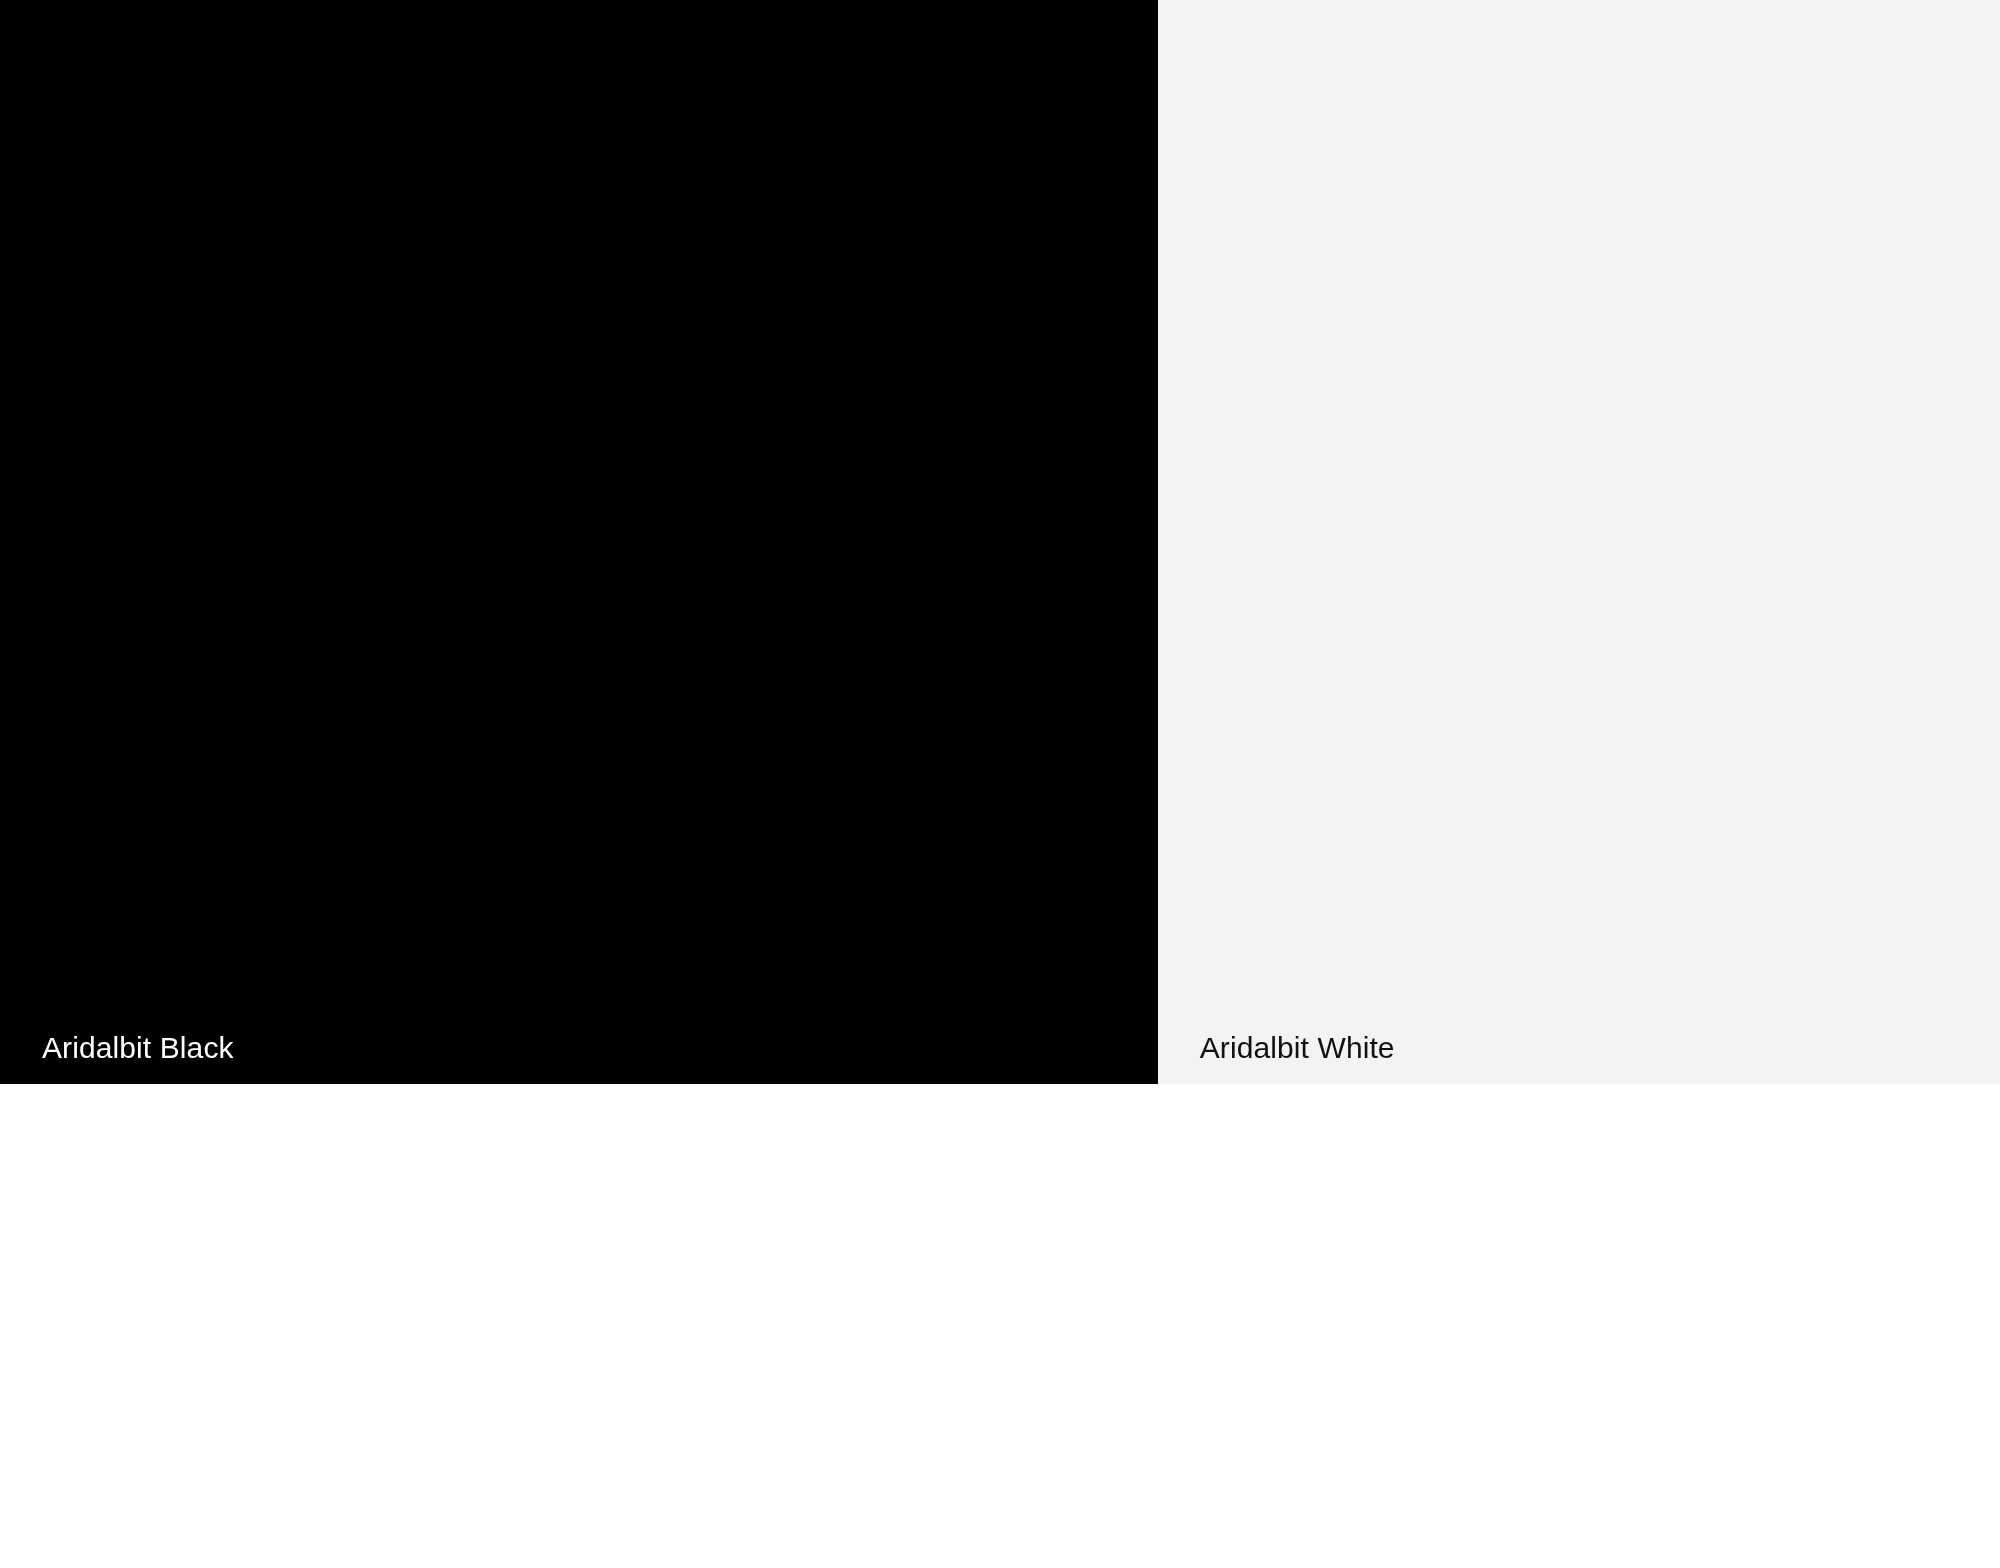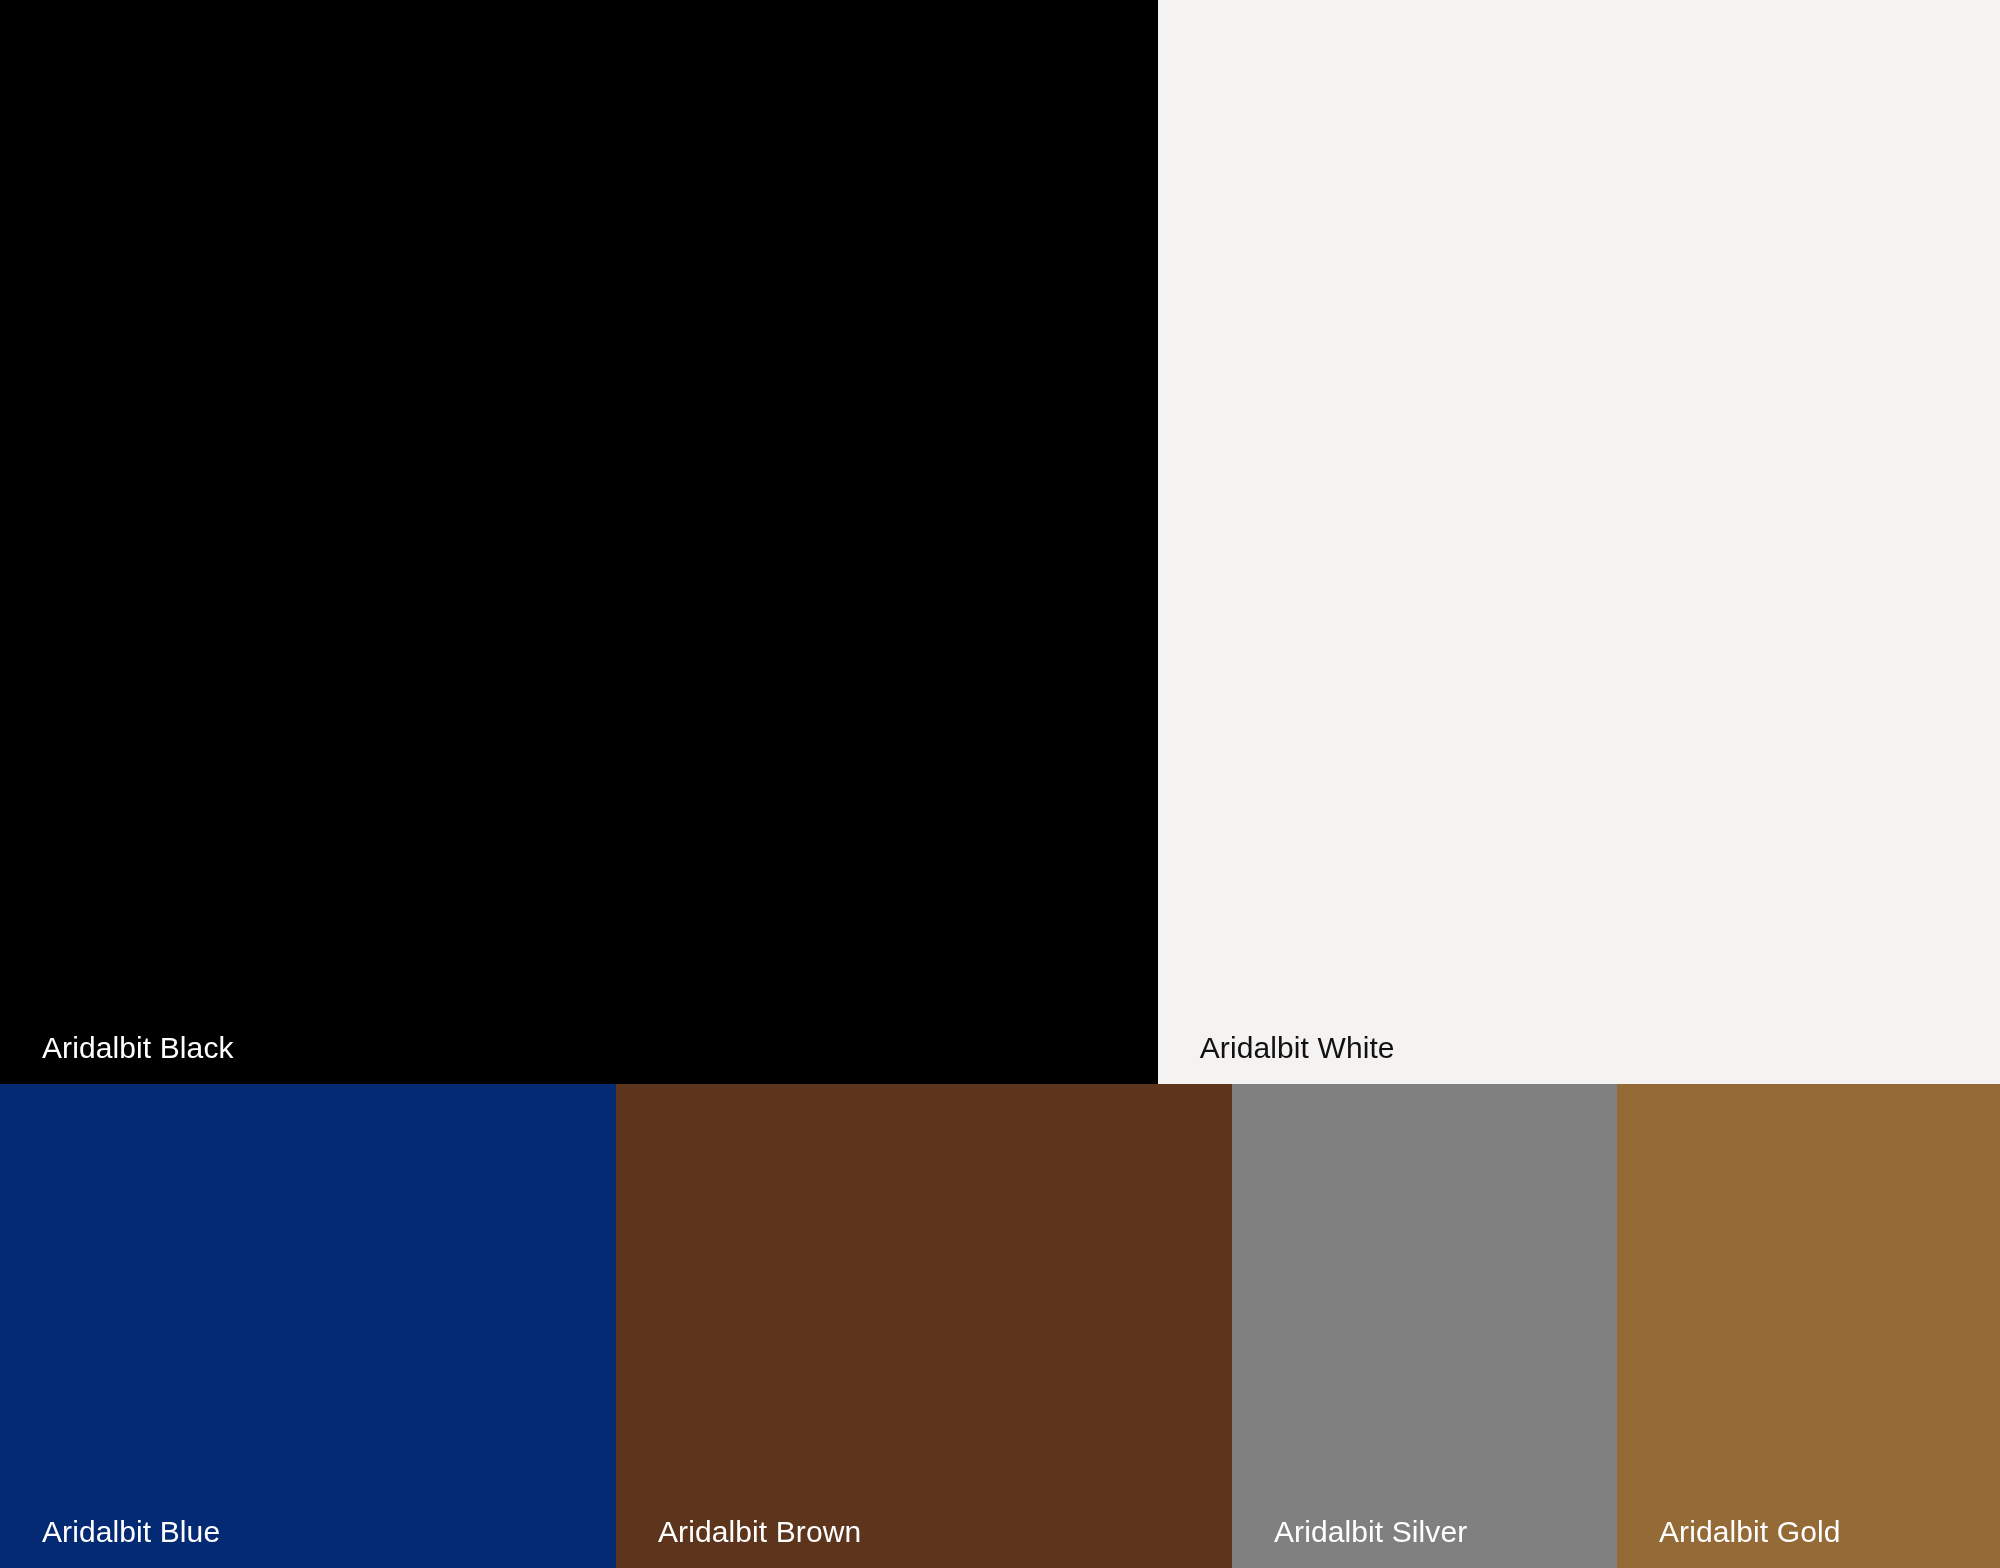--- a/index.html
+++ b/index.html
@@ -69,33 +69,14 @@
     <div class="swatch" id="swatch-black" style="background-color: rgb(0, 0, 0);">
       <span class="swatch-label" style="color: rgb(255, 255, 255);">Aridalbit Black</span>
     </div>
 
     <div class="swatch" id="swatch-white" style="background-color: rgb(244, 243, 241);">
       <span class="swatch-label" style="color: rgb(17, 17, 17);">Aridalbit White</span>
     </div>
 
   </div>
 
-  <div class="swatch-row" id="row-bottom">
-
-    <div class="swatch" id="swatch-blue" style="background-color: rgb(4, 42, 115);">
-      <span class="swatch-label" style="color: rgb(255, 255, 255);">Aridalbit Blue</span>
-    </div>
-
-    <div class="swatch" id="swatch-brown" style="background-color: rgb(93, 53, 29);">
-      <span class="swatch-label" style="color: rgb(255, 255, 255);">Aridalbit Brown</span>
-    </div>
-
-    <div class="swatch" id="swatch-silver" style="background-color: rgb(128, 128, 128);">
-      <span class="swatch-label" style="color: rgb(255, 255, 255);">Aridalbit Silver</span>
-    </div>
-
-    <div class="swatch" id="swatch-gold" style="background-color: rgb(148, 106, 54);">
-      <span class="swatch-label" style="color: rgb(255, 255, 255);">Aridalbit Gold</span>
-    </div>
-
-  </div>
 
 </div>
 
 </body></html>

